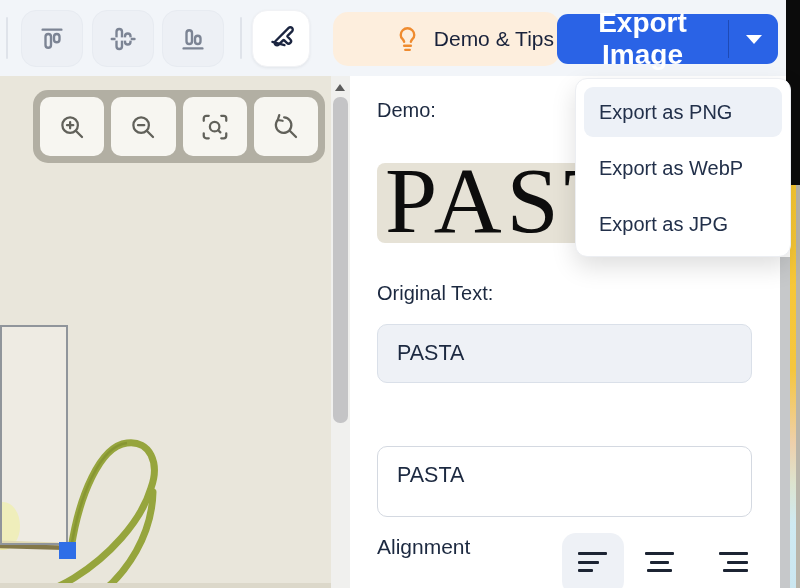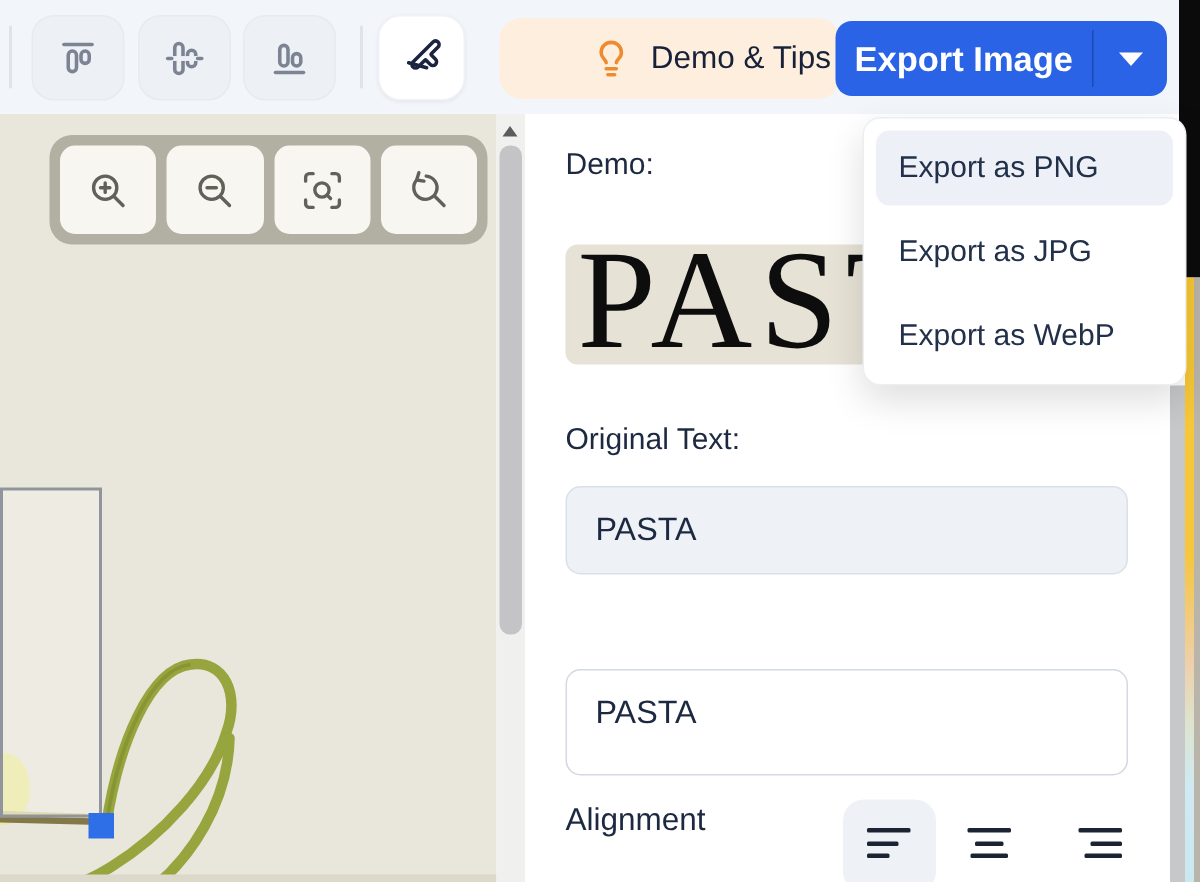--- a/index.html
+++ b/index.html
@@ -11,21 +11,21 @@
   .tb-divider{position:absolute;top:17px;width:2px;height:42px;background:#dfe3ea;border-radius:1px;}
   .tb-btn{position:absolute;top:10px;width:62px;height:57px;background:#edf0f5;border:1px solid #e7ebf1;
           border-radius:15px;display:flex;align-items:center;justify-content:center;box-sizing:border-box;cursor:pointer;}
   .tb-btn.white{background:#ffffff;border:1px solid #f1f2f5;box-shadow:0 1px 3px rgba(16,24,40,.07);}
   .demo-btn{position:absolute;left:333px;top:12px;width:227px;height:54px;background:#fdeedd;border:none;
             border-radius:15px;display:flex;align-items:center;justify-content:flex-end;gap:13px;cursor:pointer;}
   .demo-label{font-size:21px;color:#18213a;}
   .export-btn{position:absolute;left:557px;top:14px;width:221px;height:50px;background:#2a63e6;border:none;
               border-radius:11px;display:flex;align-items:stretch;cursor:pointer;padding:0;}
   .export-main{flex:1;display:flex;align-items:center;justify-content:center;
-               font-size:23px;font-weight:600;color:#ffffff;}
+               font-size:28px;font-weight:600;color:#ffffff;}
   .export-sep{width:1px;background:rgba(10,30,90,.35);margin:6px 0;}
   .export-caret{width:49px;display:flex;align-items:center;justify-content:center;}
   .caret-down{width:0;height:0;border-left:8px solid transparent;border-right:8px solid transparent;
               border-top:9px solid #ffffff;}
 
   
   .canvas{position:absolute;left:0;top:76px;width:331px;height:512px;background:#e9e6db;overflow:hidden;}
   .canvas-bottom-strip{position:absolute;left:0;top:507px;width:331px;height:5px;background:#dcd8ca;}
   .zoombar{position:absolute;left:33px;top:14px;width:292px;height:73px;background:#b2afa3;border-radius:15px;
            box-sizing:border-box;padding:7px;display:flex;gap:7px;}
@@ -245,22 +245,22 @@
   <button class="align-btn" style="left:702px;">
     <span class="align-icon">
       <i style="right:0;top:0;width:29px;"></i>
       <i style="right:0;top:8.5px;width:21px;"></i>
       <i style="right:0;top:17px;width:25px;"></i>
     </span>
   </button>
 
   <div class="dropdown">
     <div class="dd-item active">Export as PNG</div>
+    <div class="dd-item">Export as WebP</div>
     <div class="dd-item">Export as JPG</div>
-    <div class="dd-item">Export as WebP</div>
   </div>
 
   <div class="edge-black"></div>
   <div class="edge-color"></div>
   <div class="edge-gray"></div>
   <div class="panel-thumb"></div>
 
 </div>
 
 </body></html>

